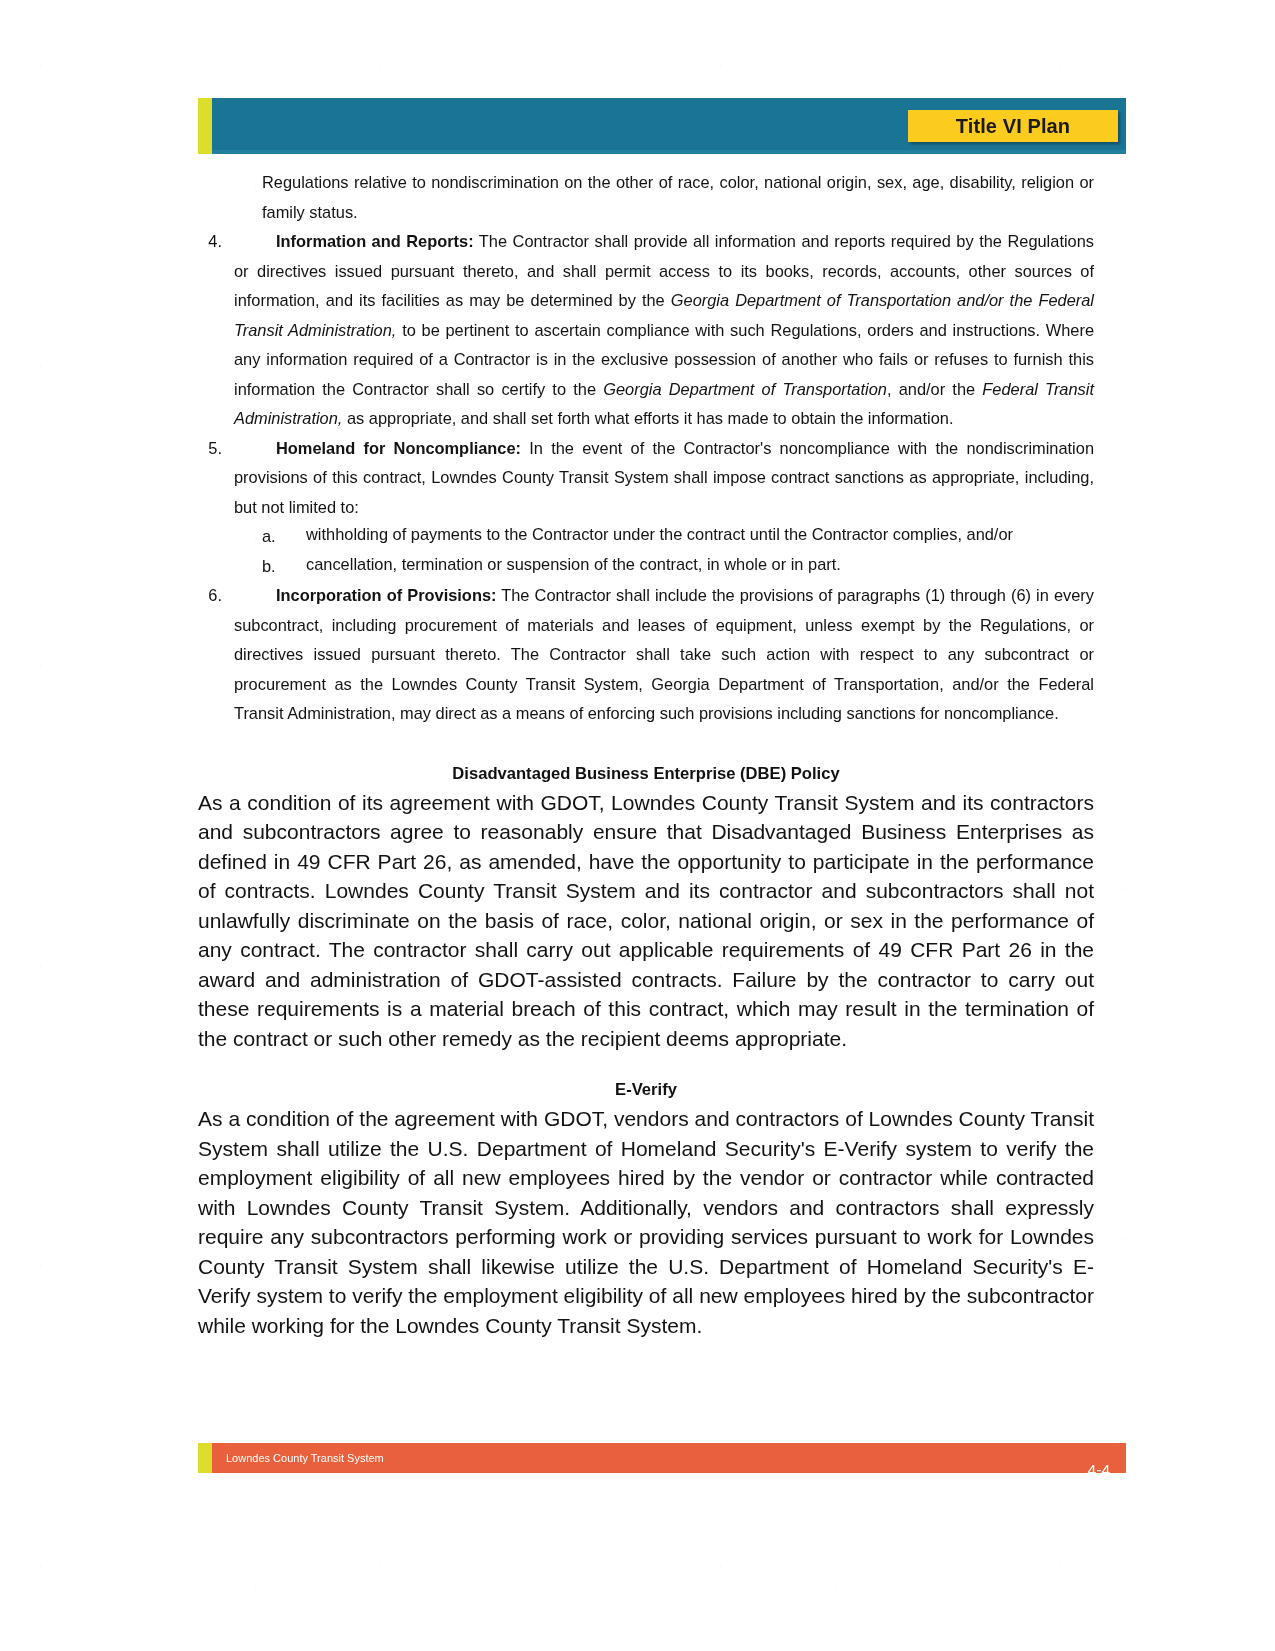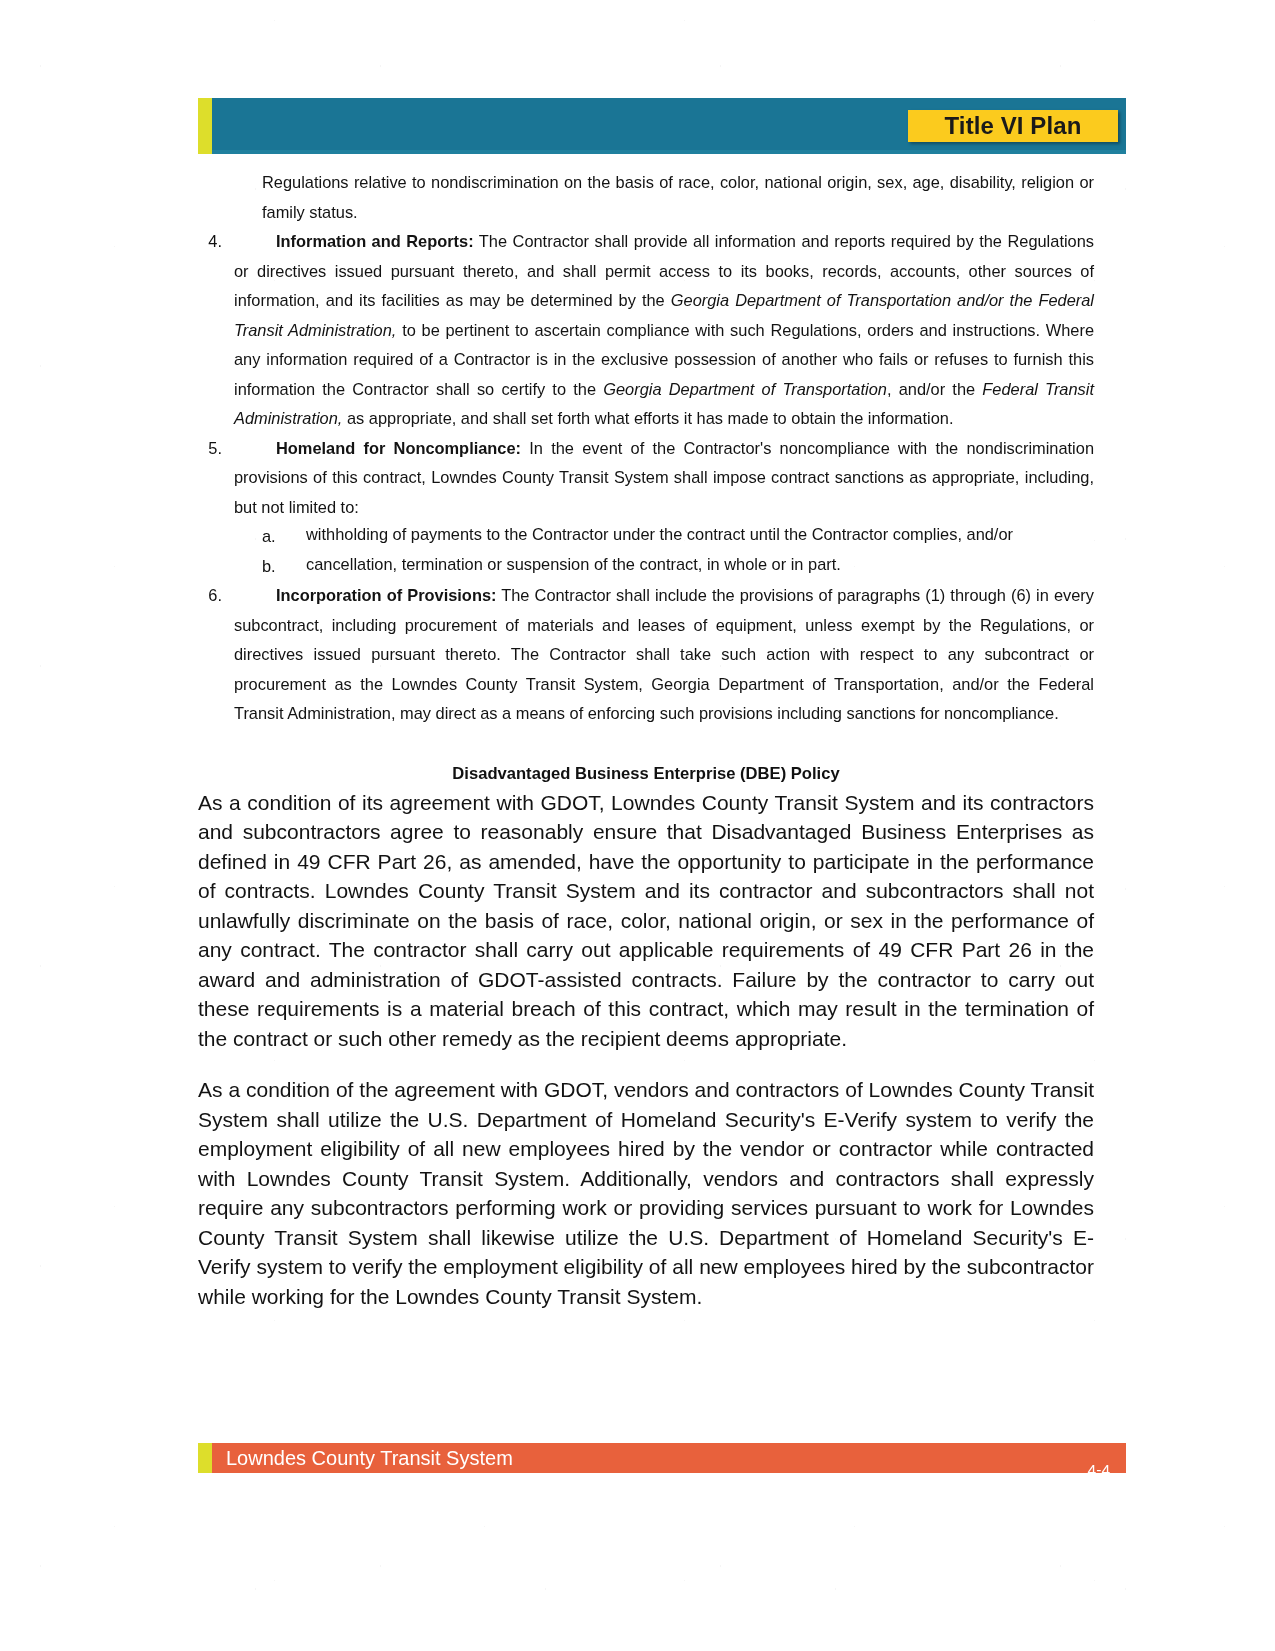--- a/index.html
+++ b/index.html
@@ -55,21 +55,21 @@
     top: 12px;
     width: 210px;
     height: 32px;
     background: #fbcb1e;
     box-shadow: 2px 2px 3px rgba(0,0,0,0.35);
     display: flex;
     align-items: center;
     justify-content: center;
   }
   .header-title-text {
-    font-size: 24px;
+    font-size: 20px;
     font-weight: bold;
     color: #1a1a1a;
     letter-spacing: 0.1px;
     white-space: nowrap;
   }
 
   
   .content {
     position: absolute;
     left: 198px;
@@ -170,21 +170,21 @@
     right: 0;
     height: 30px;
     background: #e8613c;
     display: flex;
     align-items: center;
     justify-content: space-between;
     padding: 0 16px 0 14px;
     box-sizing: border-box;
   }
   .footer-left {
-    font-size: 20px;
+    font-size: 11px;
     color: #ffffff;
     white-space: nowrap;
   }
   .footer-right {
     font-size: 15.5px;
     color: #ffffff;
     white-space: nowrap;
     margin-top: 24px;
   }
 
@@ -211,21 +211,21 @@
     <div class="header-accent"></div>
     <div class="header-bar"></div>
     <div class="header-bar-shadow"></div>
     <div class="header-title-box">
       <span class="header-title-text">Title VI Plan</span>
     </div>
   </div>
 
   <div class="content">
 
-    <div class="body-text indent-cont">Regulations relative to nondiscrimination on the basis of race, color, national origin, sex, age, disability, religion or family status.</div>
+    <div class="body-text indent-cont">Regulations relative to nondiscrimination on the other of race, color, national origin, sex, age, disability, religion or family status.</div>
 
     <div class="num-row">
       <div class="num-marker">4.</div>
       <div class="num-body body-text"><b>Information and Reports:</b><span> The Contractor shall provide all information and reports required by the Regulations or directives issued pursuant thereto, and shall permit access to its books, records, accounts, other sources of information, and its facilities as may be determined by the </span><i>Georgia Department of Transportation and/or the Federal Transit Administration,</i><span> to be pertinent to ascertain compliance with such Regulations, orders and instructions. Where any information required of a Contractor is in the exclusive possession of another who fails or refuses to furnish this information the Contractor shall so certify to the </span><i>Georgia Department of Transportation</i><span>, and/or the </span><i>Federal Transit Administration,</i><span> as appropriate, and shall set forth what efforts it has made to obtain the information.</span></div>
     </div>
 
     <div class="num-row">
       <div class="num-marker">5.</div>
       <div class="num-body body-text"><b>Homeland for Noncompliance:</b><span> In the event of the Contractor's noncompliance with the nondiscrimination provisions of this contract, Lowndes County Transit System shall impose contract sanctions  as appropriate, including, but not limited to:</span></div>
     </div>
@@ -245,20 +245,21 @@
       <div class="num-body body-text"><b>Incorporation of Provisions:</b><span> The Contractor shall include the provisions of paragraphs (1) through (6) in every subcontract, including procurement of materials and leases of equipment, unless exempt by the Regulations, or directives issued pursuant thereto. The Contractor shall take such action with respect to any subcontract or procurement as the Lowndes County Transit System, Georgia Department of Transportation, and/or the Federal Transit Administration, may direct as a means of enforcing such provisions including sanctions for noncompliance.</span></div>
     </div>
 
     <div class="gap-lg"></div>
 
     <div class="section-heading">Disadvantaged Business Enterprise (DBE) Policy</div>
     <div class="flow-par">As a condition of its agreement with GDOT, Lowndes County Transit System and its contractors and subcontractors agree to reasonably ensure that Disadvantaged Business Enterprises as defined in 49 CFR Part 26, as amended, have the opportunity to participate in the performance of contracts. Lowndes County Transit System and its contractor and subcontractors shall not unlawfully discriminate on the basis of race, color, national origin, or sex in the performance of any contract. The contractor shall carry out applicable requirements of 49 CFR Part 26 in the award and administration of GDOT-assisted contracts. Failure by the contractor to carry out these requirements is a material breach of this contract, which may result in the termination of the contract or such other remedy as the recipient deems appropriate.</div>
 
     <div class="gap-md"></div>
 
+    <div class="section-heading">E-Verify</div>
     <div class="flow-par">As a condition of the agreement with GDOT, vendors and contractors of Lowndes County Transit System shall utilize the U.S. Department of Homeland Security's E-Verify system to verify the employment eligibility of all new employees hired by the vendor or contractor while contracted with Lowndes County Transit System. Additionally, vendors and contractors shall expressly require any subcontractors performing work or providing services pursuant to work for Lowndes County Transit System shall likewise utilize the U.S. Department of Homeland Security's E-Verify system to verify the employment eligibility of all new employees hired by the subcontractor while working for the Lowndes County Transit System.</div>
 
   </div>
 
   <div class="footer">
     <div class="footer-accent"></div>
     <div class="footer-bar">
       <span class="footer-left">Lowndes County Transit System</span>
       <span class="footer-right">4-4</span>
     </div>

